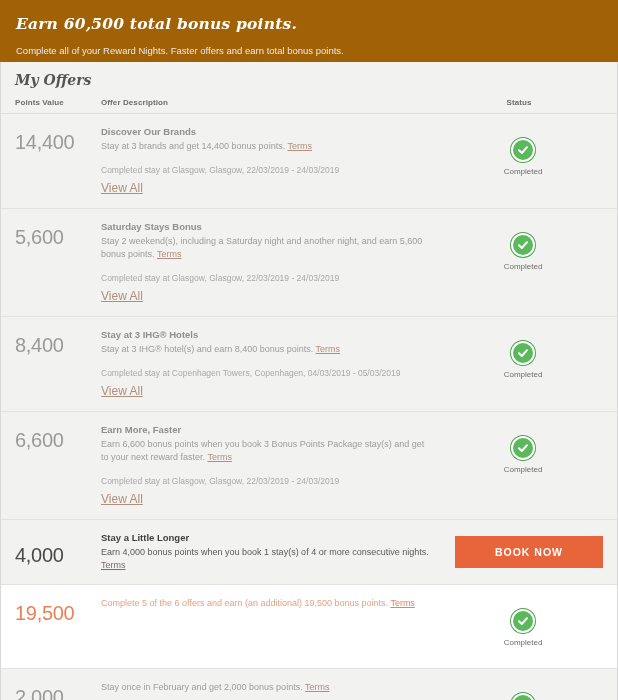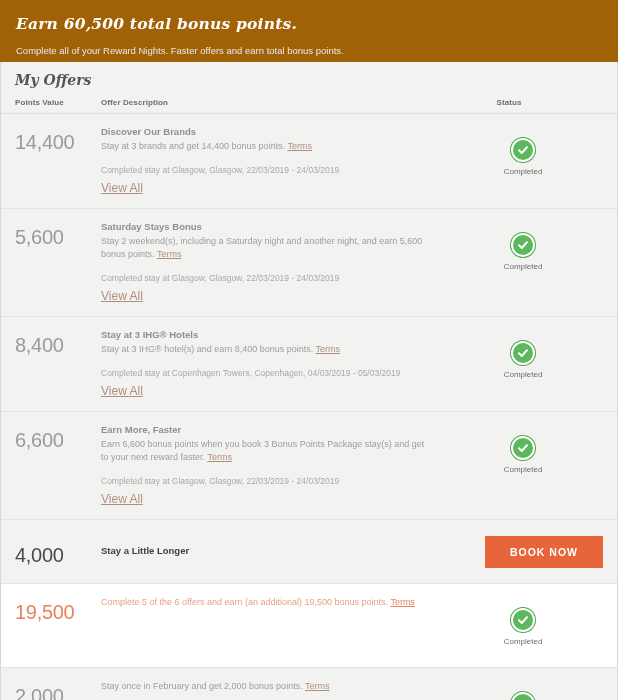--- a/index.html
+++ b/index.html
@@ -37,21 +37,21 @@
     margin-top: 12px;
   }
   
   .offers-panel {
     border: 1px solid #d8d8d8;
     border-top: none;
     background: #ffffff;
   }
   .offers-head {
     background: #f2f2f0;
-    padding: 10px 28px 0 14px;
+    padding: 10px 18px 0 14px;
     border-bottom: 1px solid #dedede;
   }
   .offers-title {
     font-family: "DejaVu Serif", "Liberation Serif", serif;
     font-style: italic;
     font-weight: bold;
     font-size: 14px;
     color: #555555;
     margin: 0 0 10px 0;
   }
@@ -158,21 +158,21 @@
     margin-top: 5px;
   }
   .book-btn {
     background: #e8653c;
     color: #ffffff;
     font-size: 10.5px;
     font-weight: bold;
     letter-spacing: 1px;
     border: none;
     padding: 10px 12px;
-    width: 118px;
+    width: 148px;
     cursor: pointer;
     font-family: "Liberation Sans", sans-serif;
   }
   .book-cell {
     width: 160px;
     flex: 0 0 160px;
     display: flex;
     justify-content: flex-end;
     align-items: center;
   }
@@ -279,20 +279,24 @@
             </svg>
         </div>
         <div class="status-label">Completed</div>
       </div>
     </div>
 
     <div class="offer-row book">
       <div class="col-points points dark">4,000</div>
       <div class="col-desc desc">
         <div class="desc-title dark">Stay a Little Longer</div>
+        <div class="desc-body dark">
+          <span>Earn 4,000 bonus points when you book 1 stay(s) of 4 or more consecutive nights.</span>
+          <span class="terms dark">Terms</span>
+        </div>
       </div>
       <div class="book-cell">
         <button class="book-btn">BOOK NOW</button>
       </div>
     </div>
 
     <div class="offer-row highlight">
       <div class="col-points points orange">19,500</div>
       <div class="col-desc desc">
         <div class="desc-body orange">

